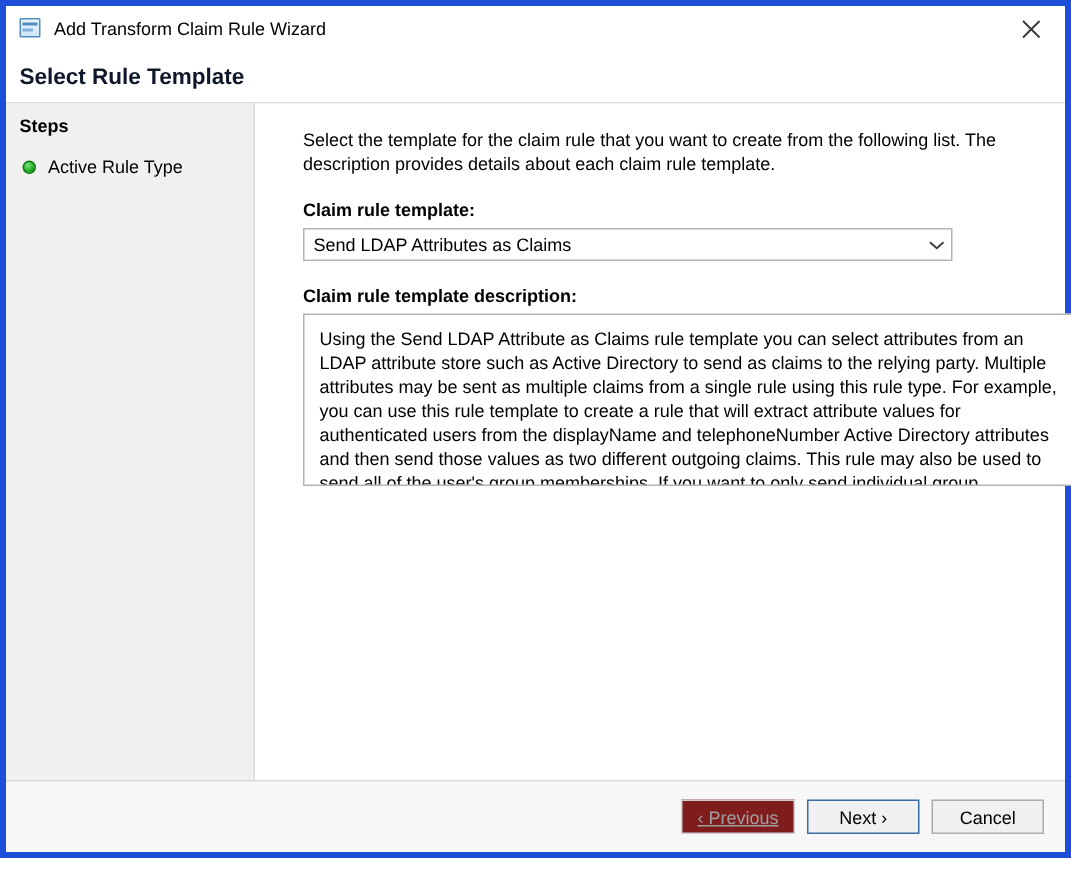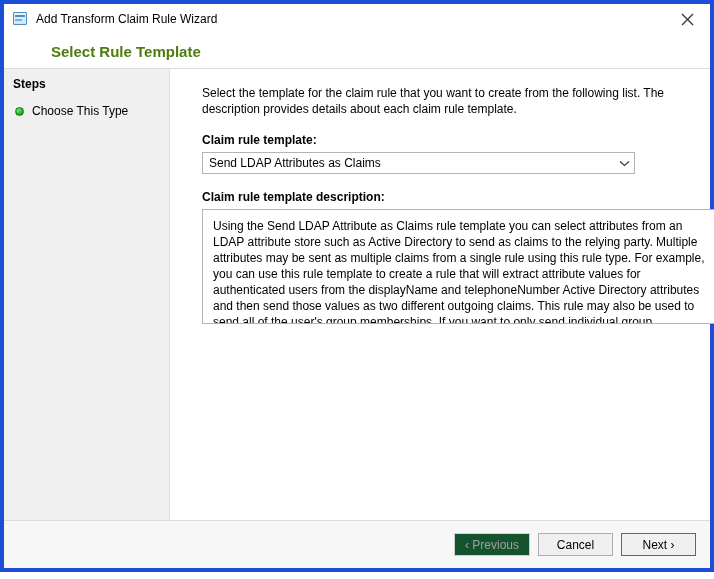--- a/index.html
+++ b/index.html
@@ -79,22 +79,21 @@
   .header {
     height: 34px;
     padding-left: 9px;
     display: flex;
     align-items: center;
     flex: none;
   }
   .header-title {
     font-size: 15px;
     font-weight: bold;
-    color: #4d7c0f;
-    margin-left: 38px;
+    color: #0f172a;
   }
   
   .body {
     flex: 1;
     display: flex;
     border-top: 1px solid #dcdcdc;
     min-height: 0;
   }
   .sidebar {
     width: 166px;
@@ -216,22 +215,23 @@
     border: 1px solid #adadad;
     box-sizing: border-box;
     color: #000;
     cursor: default;
     display: inline-flex;
     align-items: center;
     justify-content: center;
   }
   .btn.disabled {
     color: #a0a0a0;
-    background: #14532d;
+    background: #7f1d1d;
     border-color: #d0d0d0;
+    text-decoration: underline;
   }
   .btn.default {
     border: 1px solid #3b6ea5;
   }
 </style>
 </head>
 <body>
 
 <div class="window">
 
@@ -254,21 +254,21 @@
   <div class="header">
     <div class="header-title">Select Rule Template</div>
   </div>
 
   <div class="body">
 
     <div class="sidebar">
       <div class="steps-title">Steps</div>
       <div class="step">
         <span class="bullet green"></span>
-        <span>Choose This Type</span>
+        <span>Active Rule Type</span>
       </div>
     </div>
 
     <div class="content">
       <div class="intro">Select the template for the claim rule that you want to create from the following list. The description provides details about each claim rule template.</div>
 
       <div class="field-label">Claim rule template:</div>
 
       <div class="combo">
         <div class="combo-text">Send LDAP Attributes as Claims</div>
@@ -280,17 +280,17 @@
       </div>
 
       <div class="field-label">Claim rule template description:</div>
 
       <div class="desc-box">Using the Send LDAP Attribute as Claims rule template you can select attributes from an LDAP attribute store such as Active Directory to send as claims to the relying party. Multiple attributes may be sent as multiple claims from a single rule using this rule type. For example, you can use this rule template to create a rule that will extract attribute values for authenticated users from the displayName and telephoneNumber Active Directory attributes and then send those values as two different outgoing claims. This rule may also be used to send all of the user's group memberships. If you want to only send individual group memberships, use the Send Group Membership as a Claim rule template.</div>
     </div>
   </div>
 
   <div class="footer">
     <button class="btn disabled">‹ Previous</button>
+    <button class="btn default">Next ›</button>
     <button class="btn">Cancel</button>
-    <button class="btn default">Next ›</button>
   </div>
 
 </div>
 
 </body></html>

